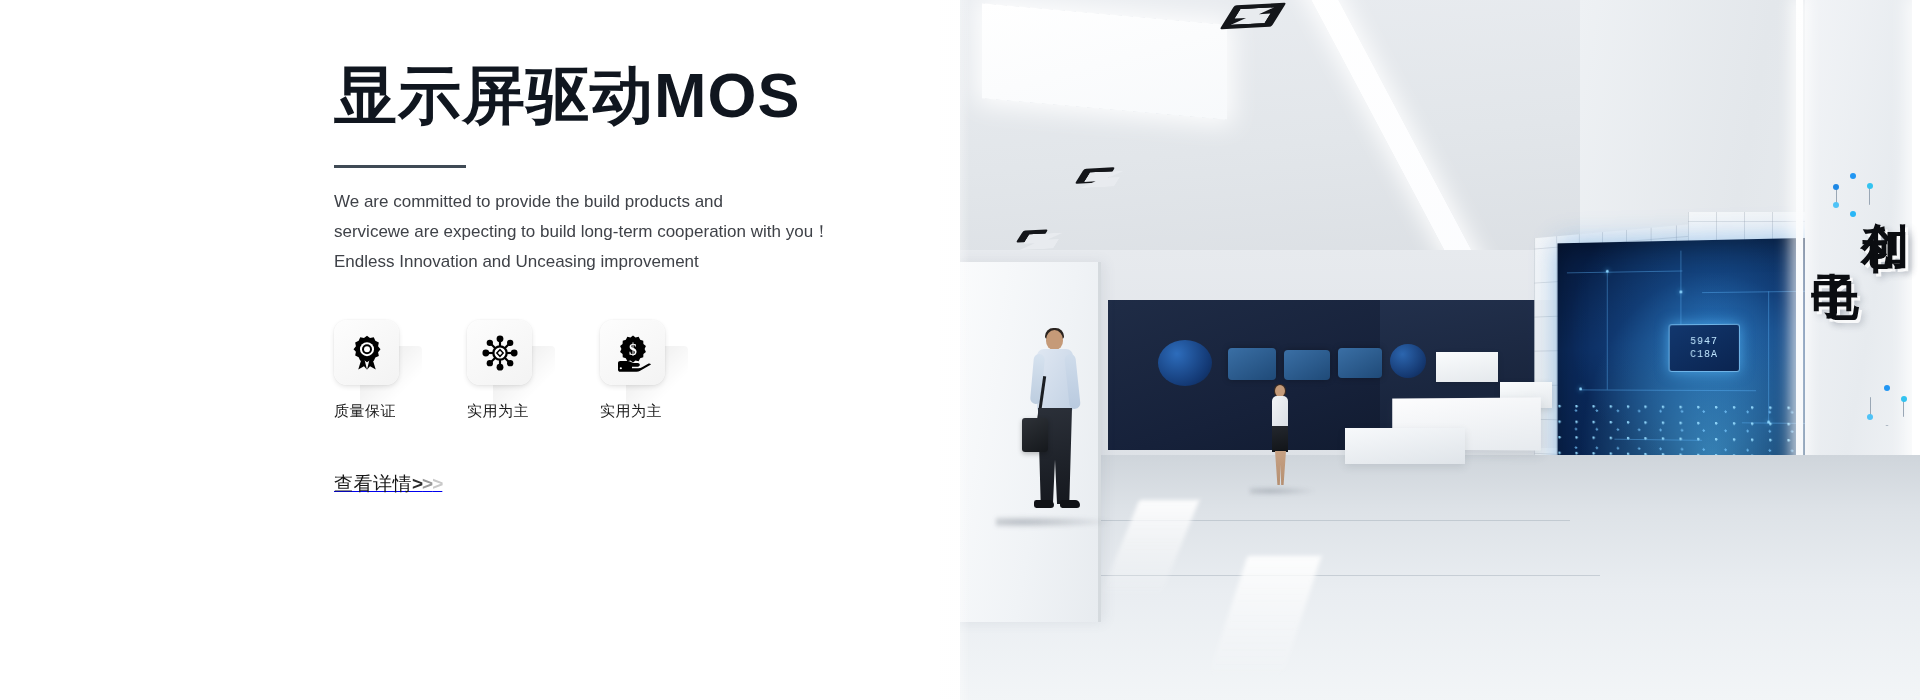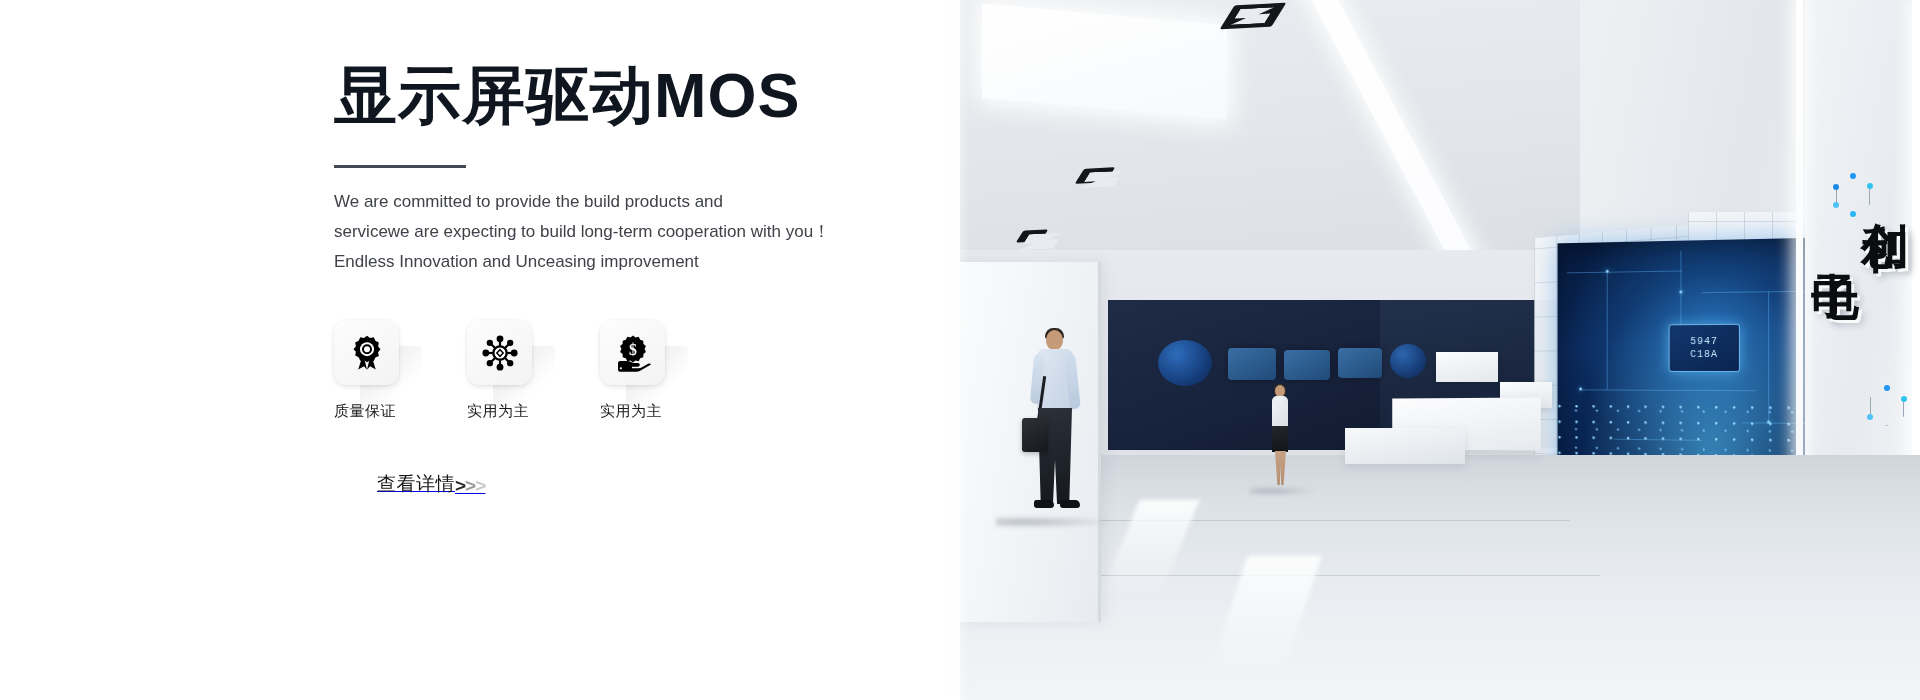--- a/index.html
+++ b/index.html
@@ -41,21 +41,21 @@
     background:linear-gradient(135deg, rgba(0,0,0,0.10), rgba(0,0,0,0) 72%);
     z-index:-1; border-radius:4px;
   }
   .feature-badge svg { width:40px; height:40px; display:block; }
   .feature-label {
     margin-top:17px; font-size:15px; color:#1b1b1b; font-weight:400;
     white-space:nowrap; letter-spacing:0.5px;
   }
 
   
-  .cta { margin-top:50px; display:inline-flex; align-items:flex-end; cursor:pointer;margin-left:43px; }
+  .cta { margin-top:50px; display:inline-flex; align-items:center; cursor:pointer; }
   .cta-text { font-size:19px; color:#161616; letter-spacing:0.5px; }
   .cta-arrows { font-size:19px; font-weight:700; letter-spacing:-1px; }
   .cta-arrows .a1 { color:#2a2a2a; }
   .cta-arrows .a2 { color:#9a9a9a; }
   .cta-arrows .a3 { color:#c9c9c9; }
 
   
   .photo { position:absolute; left:960px; top:0; width:960px; height:700px; overflow:hidden; background:#dfe3e8; }
   .photo-inner { position:absolute; inset:0; }
 

